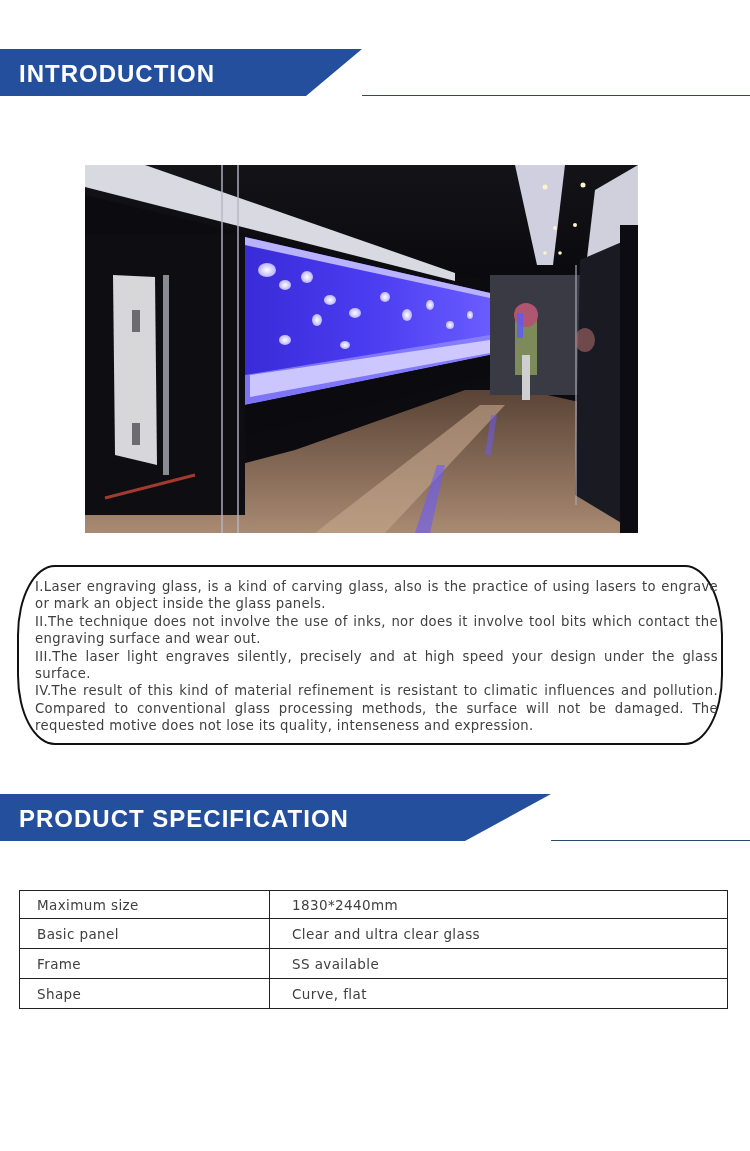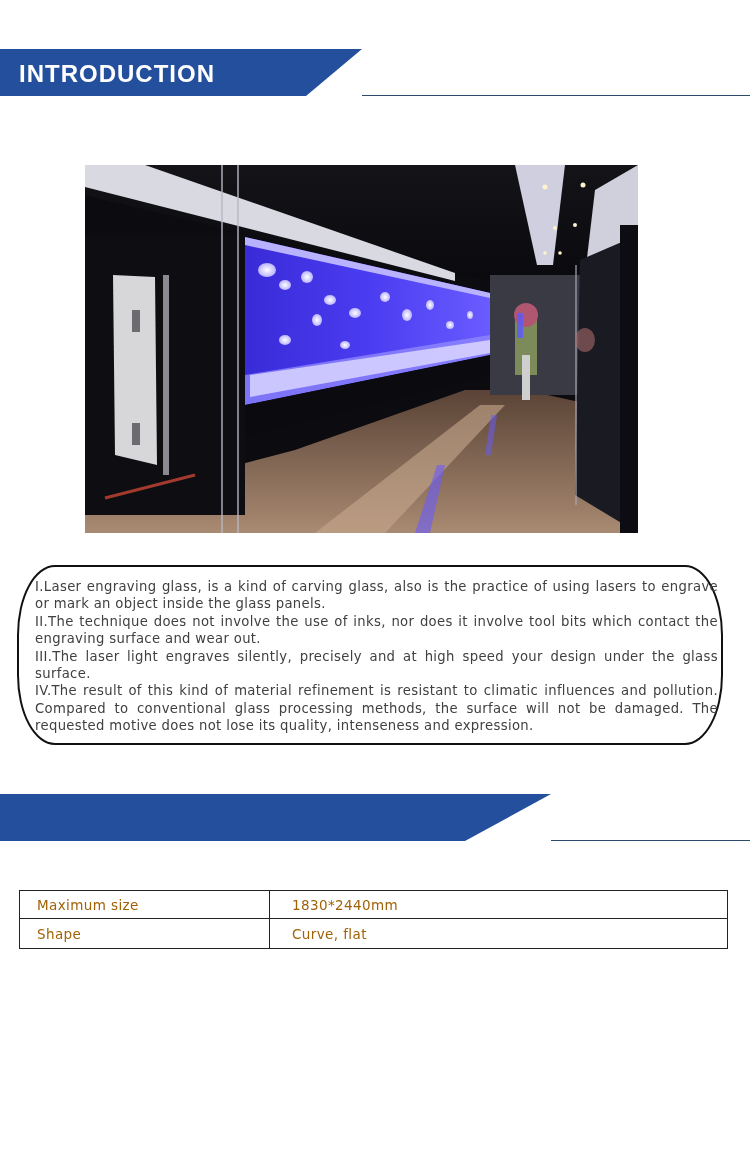--- a/index.html
+++ b/index.html
@@ -20,21 +20,21 @@
   #hdr-spec .tri { left:465px; border-right:86px solid transparent; }
   #hdr-spec .rule { left:551px; top:46px; }
 
   .photo { position:absolute; left:85px; top:165px; width:553px; height:368px; overflow:hidden; background:#0a0a12; }
   .photo svg { display:block; }
 
   .intro-box { position:absolute; left:17px; top:565px; width:706px; height:180px; border:2.5px solid #111; border-radius:38px / 70px; background:#fff; box-sizing:border-box; }
   .intro-text { position:absolute; left:35px; top:578px; width:683px; font-family:"DejaVu Sans", sans-serif; font-size:13.2px; line-height:17.4px; color:#404040; text-align:justify; letter-spacing:0.35px; }
   .intro-text p { margin:0; }
 
-  table.spec { position:absolute; left:19px; top:890px; width:709px; border-collapse:collapse; font-family:"DejaVu Sans", sans-serif; font-size:13.5px; color:#a16207; letter-spacing:0.4px;padding-left:20px; }
+  table.spec { position:absolute; left:19px; top:890px; width:709px; border-collapse:collapse; font-family:"DejaVu Sans", sans-serif; font-size:13.5px; color:#404040; letter-spacing:0.4px;padding-left:20px; }
   table.spec td { border:1px solid #222; padding:0; vertical-align:middle; }
   table.spec td.k { width:232px; padding-left:17px; }
   table.spec td.v { padding-left:22px; }
   table.spec tr.r0 td { height:27px; }
   table.spec tr.r1 td { height:59px; }
   table.spec tr.r2 td { height:29px; }
   table.spec tr.r3 td { height:29px; }
   table.spec tr.r4 td { height:29px; }
   table.spec tr.r5 td { height:29px; }
   table.spec tr.r6 td { height:32px; }
@@ -143,26 +143,35 @@
   <p>I.Laser engraving glass, is a kind of carving glass, also is the practice of using lasers to engrave or mark an object inside the glass panels.</p>
   <p>II.The technique does not involve the use of inks, nor does it involve tool bits which contact the engraving surface and wear out.</p>
   <p>III.The laser light engraves silently, precisely and at high speed your design under the glass surface.</p>
   <p>IV.The result of this kind of material refinement is resistant to climatic influences and pollution. Compared to conventional glass processing methods, the surface will not be damaged. The requested motive does not lose its quality, intenseness and expression.</p>
 </div>
 
 <div class="section-header" id="hdr-spec">
   <div class="band"></div>
   <div class="tri"></div>
   <div class="rule"></div>
+  <div class="title">PRODUCT SPECIFICATION</div>
 </div>
 
 <table class="spec">
   <tbody>
     <tr class="r0">
       <td class="k">Maximum size</td>
       <td class="v">1830*2440mm</td>
+    </tr>
+    <tr class="r3">
+      <td class="k">Basic panel</td>
+      <td class="v">Clear and ultra clear glass</td>
+    </tr>
+    <tr class="r4">
+      <td class="k">Frame</td>
+      <td class="v">SS available</td>
     </tr>
     <tr class="r5">
       <td class="k">Shape</td>
       <td class="v">Curve, flat</td>
     </tr>
   </tbody>
 </table>
 
 </body></html>

